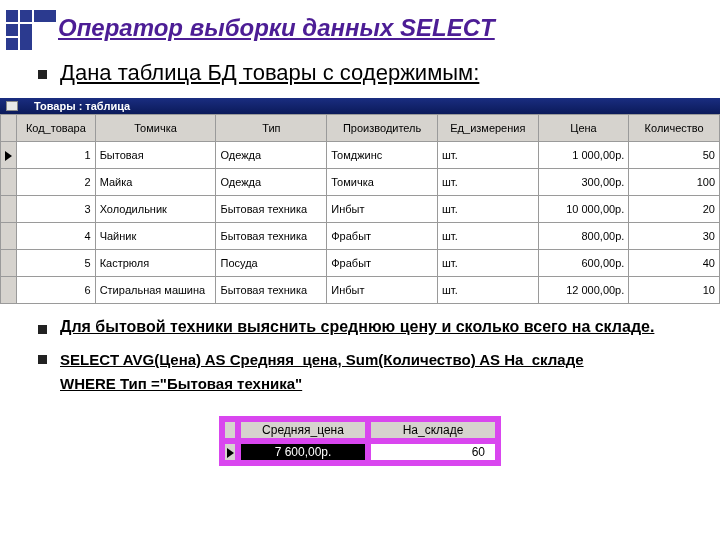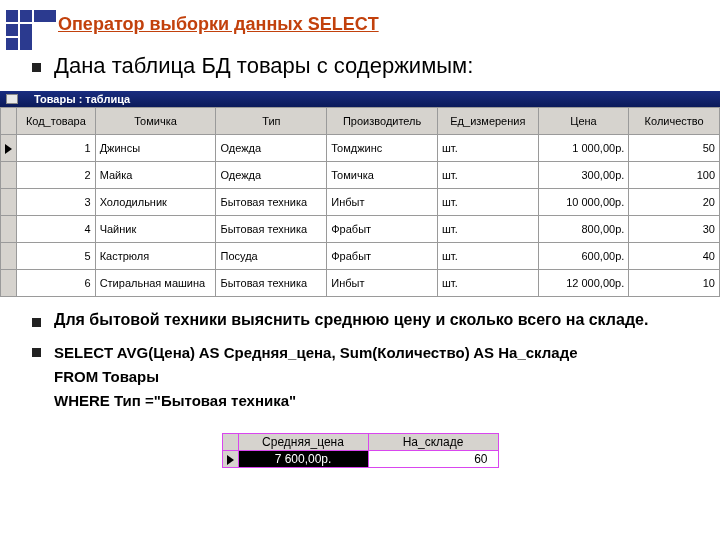--- a/index.html
+++ b/index.html
@@ -18,27 +18,28 @@
     top: 10px; left: 6px;
     width: 46px; height: 40px;
     pointer-events: none;
   }
   .corner-deco span {
     position: absolute;
     display: block;
     background: #2b3a8f;
   }
   .title {
-    font-size: 18px;
+    font-size: 24px;
+    font-style: italic;
     font-weight: bold;
-    color: #c2410c;
+    color: #4c1d95;
     text-decoration: underline;
     margin: 2px 0 18px 30px;
   }
-  ul.main { list-style: none; padding: 0; margin: 0; }
+  ul.main { list-style: none; padding: 0; margin: 6px; text-decoration: underline; }
   ul.main > li { position: relative; padding-left: 26px; margin-bottom: 12px; }
   ul.main > li::before {
     content: "";
     position: absolute;
     left: 4px; top: 0.45em;
     width: 9px; height: 9px;
     background: #222;
   }
   .lead { font-size: 22px; }
   .task { font-size: 16px; font-weight: bold; }
@@ -102,21 +103,21 @@
   .result-wrap {
     display: flex;
     justify-content: center;
     margin-top: 20px;
   }
   table.result {
     border-collapse: collapse;
     font-size: 12px;
   }
   table.result th, table.result td {
-    border: 1px solid #d946ef;
+    border: 6px solid #d946ef;
     padding: 1px 10px;
     height: 16px;
   }
   table.result th {
     background: #d6d3ce;
     font-weight: normal;
     text-align: center;
     width: 130px;
   }
   table.result .rowsel { width: 16px; background: #d6d3ce; padding:0; text-align:center;}
@@ -170,21 +171,21 @@
         <th>Производитель</th>
         <th>Ед_измерения</th>
         <th>Цена</th>
         <th>Количество</th>
       </tr>
     </thead>
     <tbody id="rows">
         <tr>
           <td class="rowsel"><span class="triangle"></span></td>
           <td class="num">1</td>
-          <td>Джинсы</td>
+          <td>Бытовая</td>
           <td>Одежда</td>
           <td>Томджинс</td>
           <td>шт.</td>
           <td class="cur">1 000,00р.</td>
           <td class="num">50</td>
         </tr>
         <tr>
           <td class="rowsel"></td>
           <td class="num">2</td>
           <td>Майка</td>
@@ -235,21 +236,20 @@
           <td class="num">10</td>
         </tr>
       </tbody>
   </table>
 </div>
 
 <ul class="main">
   <li class="task">Для бытовой техники выяснить среднюю цену и сколько всего на складе.</li>
   <li class="sql">
     <div>SELECT AVG(Цена) AS Средняя_цена, Sum(Количество) AS На_складе</div>
-    <div>FROM Товары</div>
     <div>WHERE Тип ="Бытовая техника"</div>
   </li>
 </ul>
 
 <div class="result-wrap">
   <table class="result">
     <tbody>
         <tr>
       <th class="rowsel"></th>
       <th>Средняя_цена</th>

